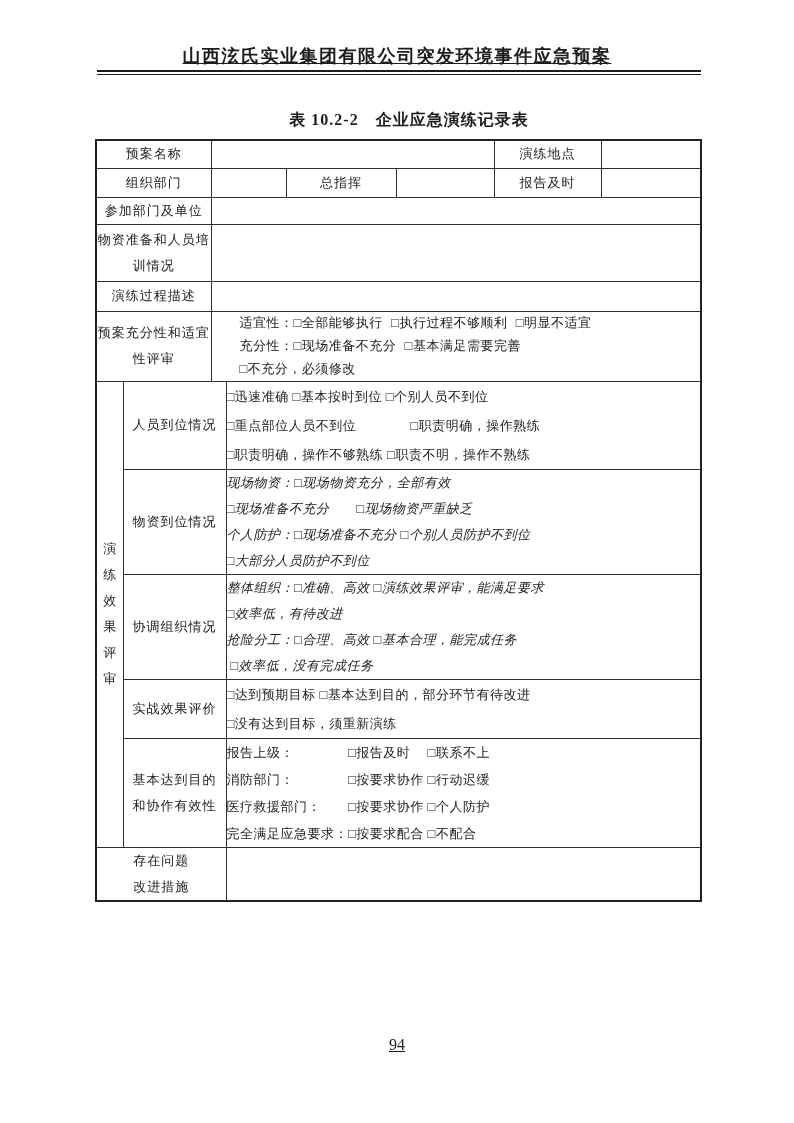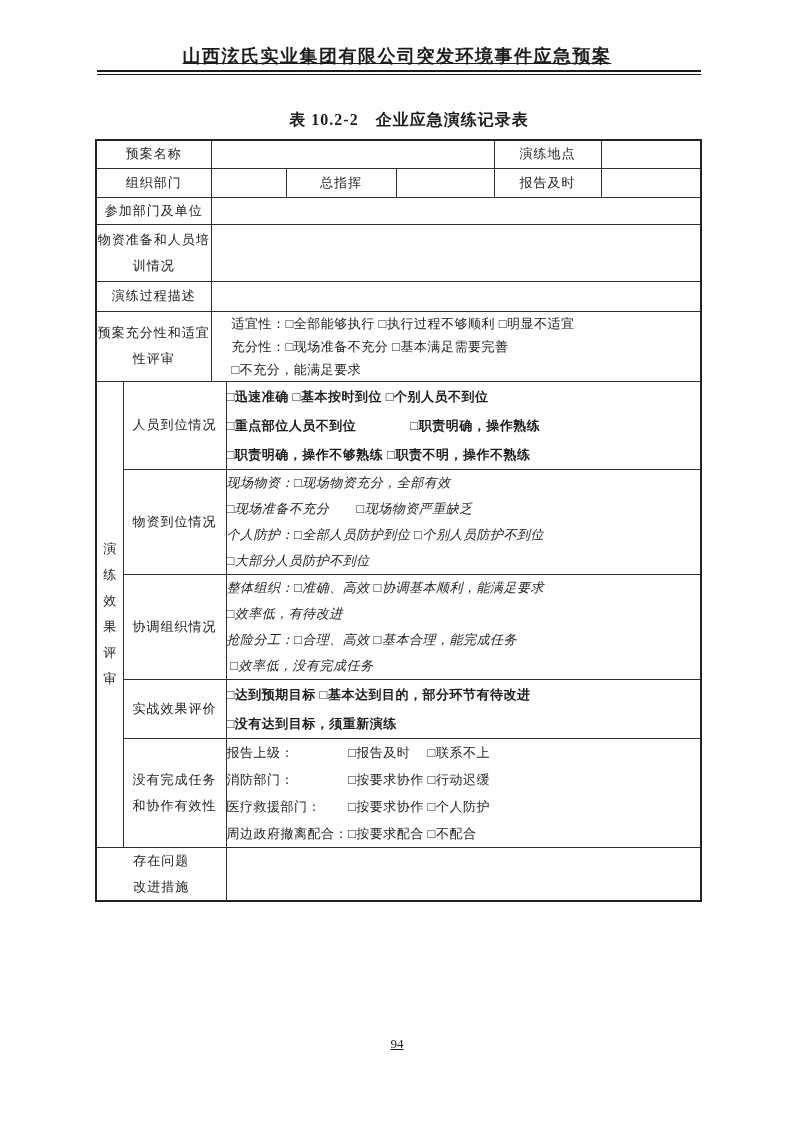--- a/index.html
+++ b/index.html
@@ -24,34 +24,34 @@
     position:absolute;top:139px;left:95px;width:605px;
     border-collapse:collapse;table-layout:fixed;
     border:2px solid #222222;
   }
   table.form td{
     border:1px solid #2e2e2e;padding:0;vertical-align:middle;
     font-size:13px;overflow:hidden;margin-top:6px;
   }
   .lbl{text-align:center;letter-spacing:1px;line-height:26px;}
   .content{padding-left:8px;letter-spacing:0.5px;}
-  .content.wide-pad{padding-left:20px;}
+  .content.wide-pad{padding-left:28px;font-family:Liberation Mono, monospace;}
   .ln{white-space:pre;}
   .lh23 .ln{line-height:23px;}
   .lh26 .ln{line-height:26px;font-style:italic;}
   .lh27 .ln{line-height:27px;}
-  .lh29 .ln{line-height:29px;font-weight:bold;}
+  .lh29 .ln{line-height:29px;}
   .vert-cell{text-align:center;}
   .vert-label{
     width:15px;margin:0 auto;line-height:26px;text-align:center;
     word-break:break-all;letter-spacing:0;
   }
   .page-number{
     position:absolute;top:1036px;left:0;width:100%;text-align:center;
-    font-size:13px;
+    font-size:16px;
     text-decoration:underline;
   }
 </style>
 </head>
 <body>
 
 <div class="doc-header">山西泫氏实业集团有限公司突发环境事件应急预案</div>
 <div class="header-rule"></div>
 <div class="table-caption">表 10.2-2　企业应急演练记录表</div>
 
@@ -97,21 +97,21 @@
   <tr style="height:30px">
     <td class="lbl" colspan="2">演练过程描述</td>
     <td colspan="6"></td>
   </tr>
 
   <tr style="height:70px">
     <td class="lbl" colspan="2">预案充分性和适宜性评审</td>
     <td class="content wide-pad lh23" colspan="6">
       <div class="ln">适宜性：□全部能够执行 □执行过程不够顺利 □明显不适宜</div>
       <div class="ln">充分性：□现场准备不充分 □基本满足需要完善</div>
-      <div class="ln">□不充分，能满足要求</div>
+      <div class="ln">□不充分，必须修改</div>
     </td>
   </tr>
 
   <tr style="height:87px">
     <td class="vert-cell" rowspan="5">
       <div class="vert-label">演练效果评审</div>
     </td>
     <td class="lbl" colspan="2">
       <div>人员到位情况</div>
     </td>
@@ -122,57 +122,57 @@
     </td>
   </tr>
 
   <tr style="height:105px">
     <td class="lbl" colspan="2">
       <div>物资到位情况</div>
     </td>
     <td class="content lh26" colspan="5">
       <div class="ln">现场物资：□现场物资充分，全部有效</div>
       <div class="ln">□现场准备不充分　　□现场物资严重缺乏</div>
-      <div class="ln">个人防护：□全部人员防护到位 □个别人员防护不到位</div>
+      <div class="ln">个人防护：□现场准备不充分 □个别人员防护不到位</div>
       <div class="ln">□大部分人员防护不到位</div>
     </td>
   </tr>
 
   <tr style="height:103px">
     <td class="lbl" colspan="2">
       <div>协调组织情况</div>
     </td>
     <td class="content lh26" colspan="5">
-      <div class="ln">整体组织：□准确、高效 □协调基本顺利，能满足要求</div>
+      <div class="ln">整体组织：□准确、高效 □演练效果评审，能满足要求</div>
       <div class="ln">□效率低，有待改进</div>
       <div class="ln">抢险分工：□合理、高效 □基本合理，能完成任务</div>
       <div class="ln"> □效率低，没有完成任务</div>
     </td>
   </tr>
 
   <tr style="height:58px">
     <td class="lbl" colspan="2">
       <div>实战效果评价</div>
     </td>
     <td class="content lh29" colspan="5">
       <div class="ln">□达到预期目标 □基本达到目的，部分环节有待改进</div>
       <div class="ln">□没有达到目标，须重新演练</div>
     </td>
   </tr>
 
   <tr style="height:107px">
     <td class="lbl" colspan="2">
-      <div>没有完成任务</div>
+      <div>基本达到目的</div>
       <div>和协作有效性</div>
     </td>
     <td class="content lh27" colspan="5">
       <div class="ln">报告上级：　　　　□报告及时　 □联系不上</div>
       <div class="ln">消防部门：　　　　□按要求协作 □行动迟缓</div>
       <div class="ln">医疗救援部门：　　□按要求协作 □个人防护</div>
-      <div class="ln">周边政府撤离配合：□按要求配合 □不配合</div>
+      <div class="ln">完全满足应急要求：□按要求配合 □不配合</div>
     </td>
   </tr>
 
   <tr style="height:53px">
     <td class="lbl" colspan="3">
       <div>存在问题</div>
       <div>改进措施</div>
     </td>
     <td colspan="5"></td>
   </tr>

